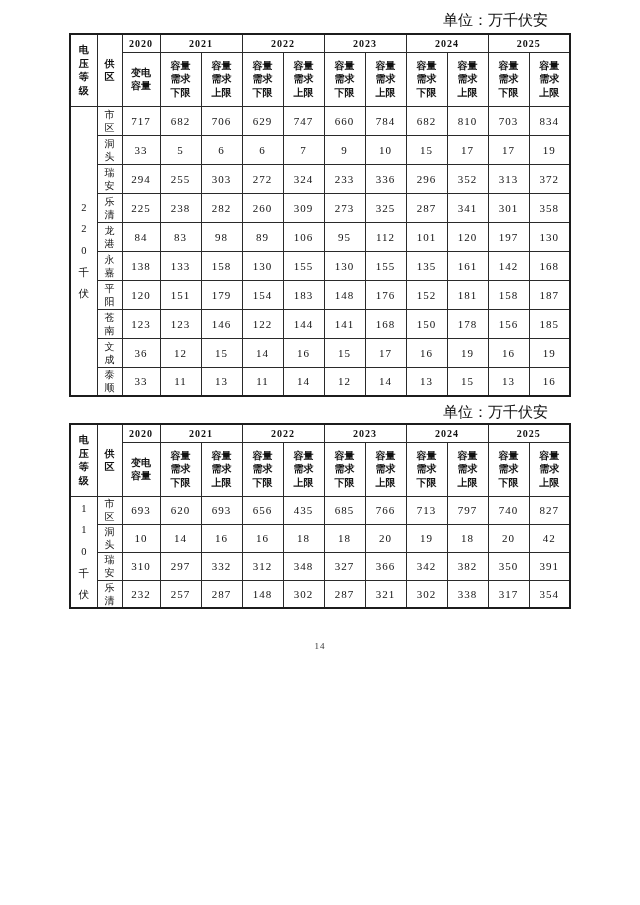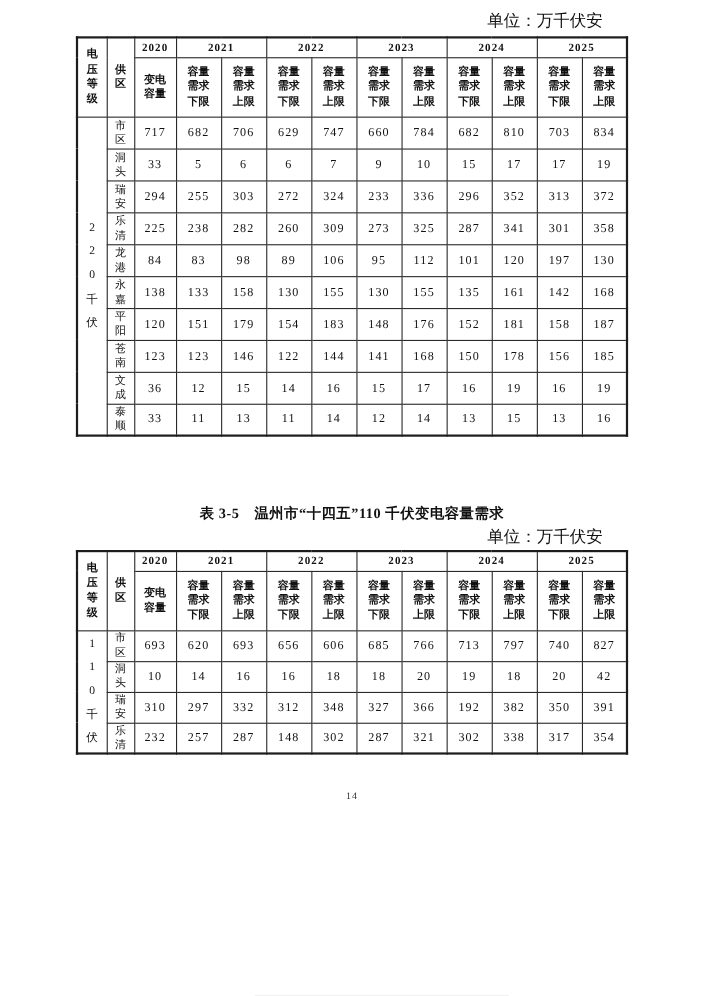--- a/index.html
+++ b/index.html
@@ -316,21 +316,20 @@
             <td class="val">14</td>
             <td class="val">13</td>
             <td class="val">15</td>
             <td class="val">13</td>
             <td class="val">16</td>
           </tr>
         </tbody>
       </table>
     </div>
 
-  <div class="doc-title title-2">表 3-5　温州市“十四五”110 千伏变电容量需求</div>
 
   <div class="unit-row unit-2">单位：万千伏安</div>
 
   <div class="tbl-wrap tbl-wrap-2">
       <table class="grid t110">
         <colgroup>
           <col style="width: 27px;">
           <col style="width: 25px;">
           <col style="width: 38px;">
           <col style="width: 41px;">
@@ -400,21 +399,21 @@
 1
 0
 千
 伏</td>
             <td class="district">市
 区</td>
             <td class="val">693</td>
             <td class="val">620</td>
             <td class="val">693</td>
             <td class="val">656</td>
-            <td class="val">606</td>
+            <td class="val">435</td>
             <td class="val">685</td>
             <td class="val">766</td>
             <td class="val">713</td>
             <td class="val">797</td>
             <td class="val">740</td>
             <td class="val">827</td>
           </tr>
           <tr>
             <td class="district">洞
 头</td>
@@ -433,21 +432,21 @@
           <tr>
             <td class="district">瑞
 安</td>
             <td class="val">310</td>
             <td class="val">297</td>
             <td class="val">332</td>
             <td class="val">312</td>
             <td class="val">348</td>
             <td class="val">327</td>
             <td class="val">366</td>
-            <td class="val">192</td>
+            <td class="val">342</td>
             <td class="val">382</td>
             <td class="val">350</td>
             <td class="val">391</td>
           </tr>
           <tr>
             <td class="district">乐
 清</td>
             <td class="val">232</td>
             <td class="val">257</td>
             <td class="val">287</td>

